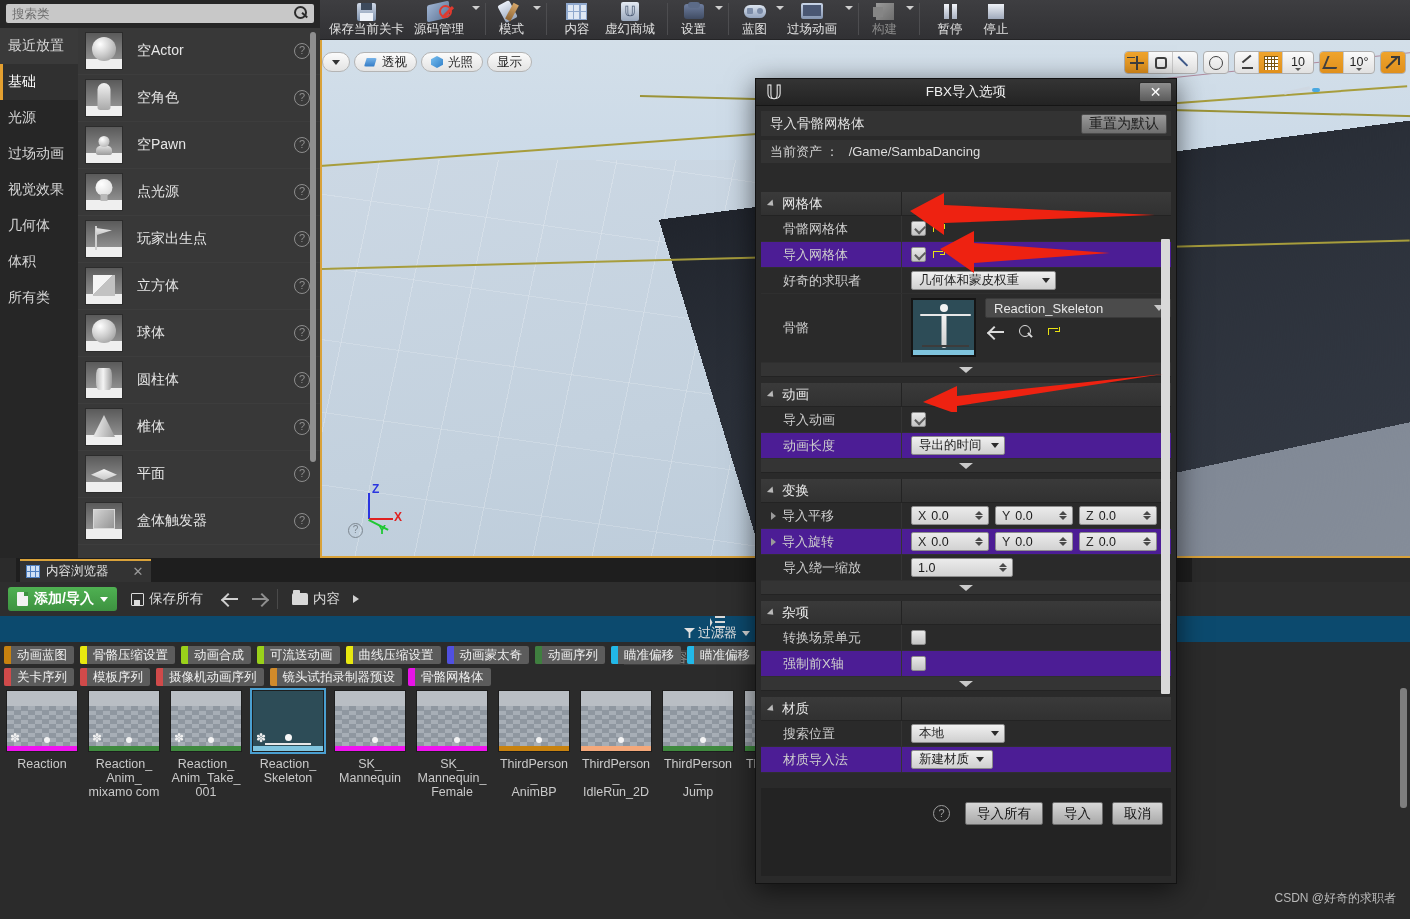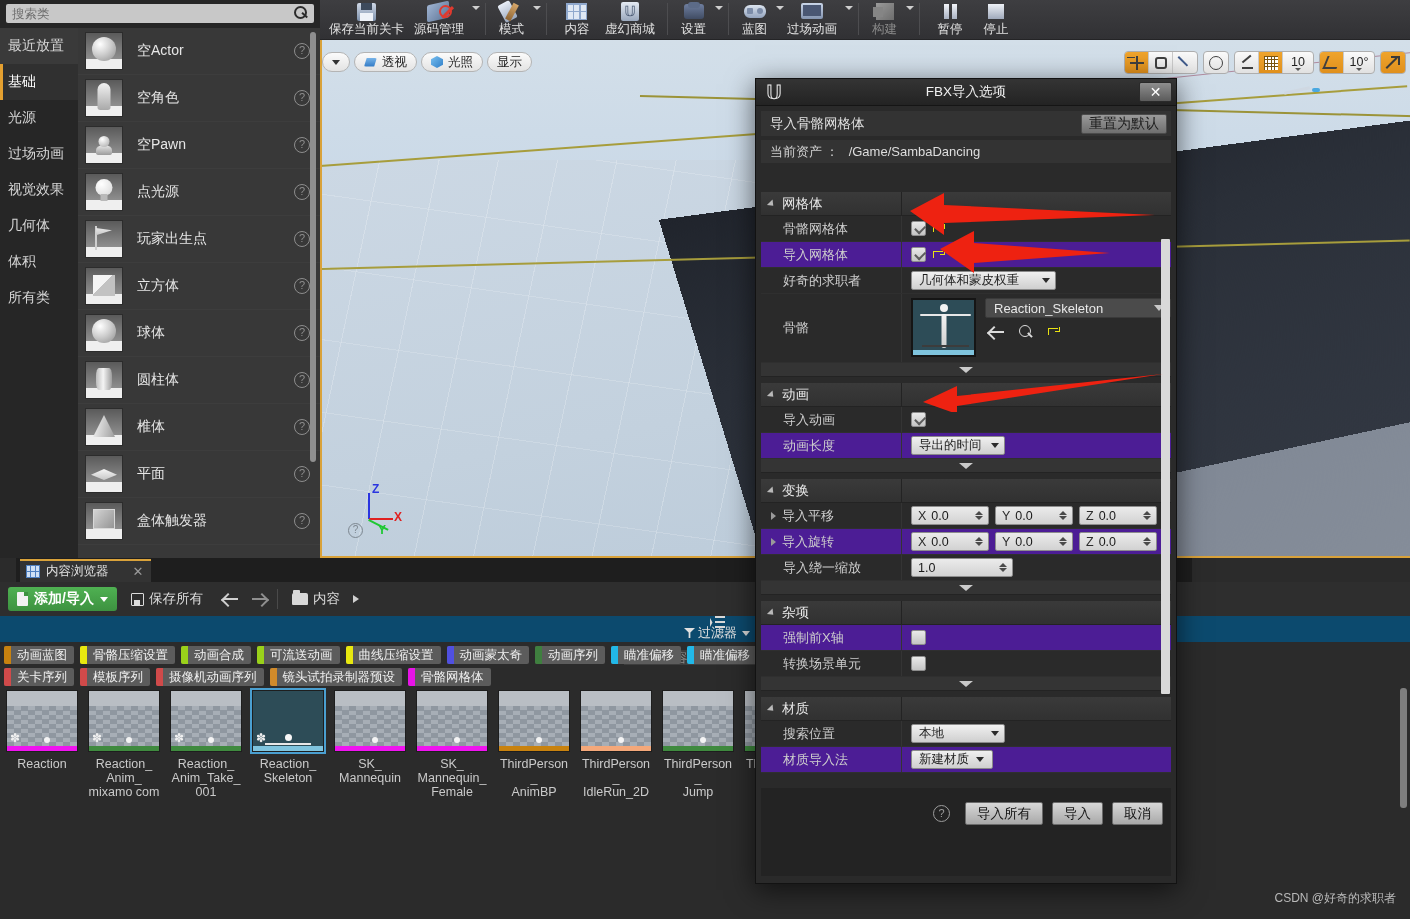--- a/index.html
+++ b/index.html
@@ -1109,28 +1109,28 @@
           </div>
         </div>
         <div class="sec-expander">
           <i></i>
         </div>
         <div class="sec-gap"></div>
         <div class="sec-hdr">
           <span class="tri"></span>
           <span>杂项</span>
         </div>
+        <div class="prow">
+          <div class="plabel"><span>转换场景单元</span></div>
+          <div class="pval">
+            <span class="cbx"></span>
+          </div>
+        </div>
         <div class="prow alt">
           <div class="plabel"><span>强制前X轴</span></div>
-          <div class="pval">
-            <span class="cbx"></span>
-          </div>
-        </div>
-        <div class="prow">
-          <div class="plabel"><span>转换场景单元</span></div>
           <div class="pval">
             <span class="cbx"></span>
           </div>
         </div>
         <div class="sec-expander">
           <i></i>
         </div>
         <div class="sec-gap"></div>
         <div class="sec-hdr">
           <span class="tri"></span>

